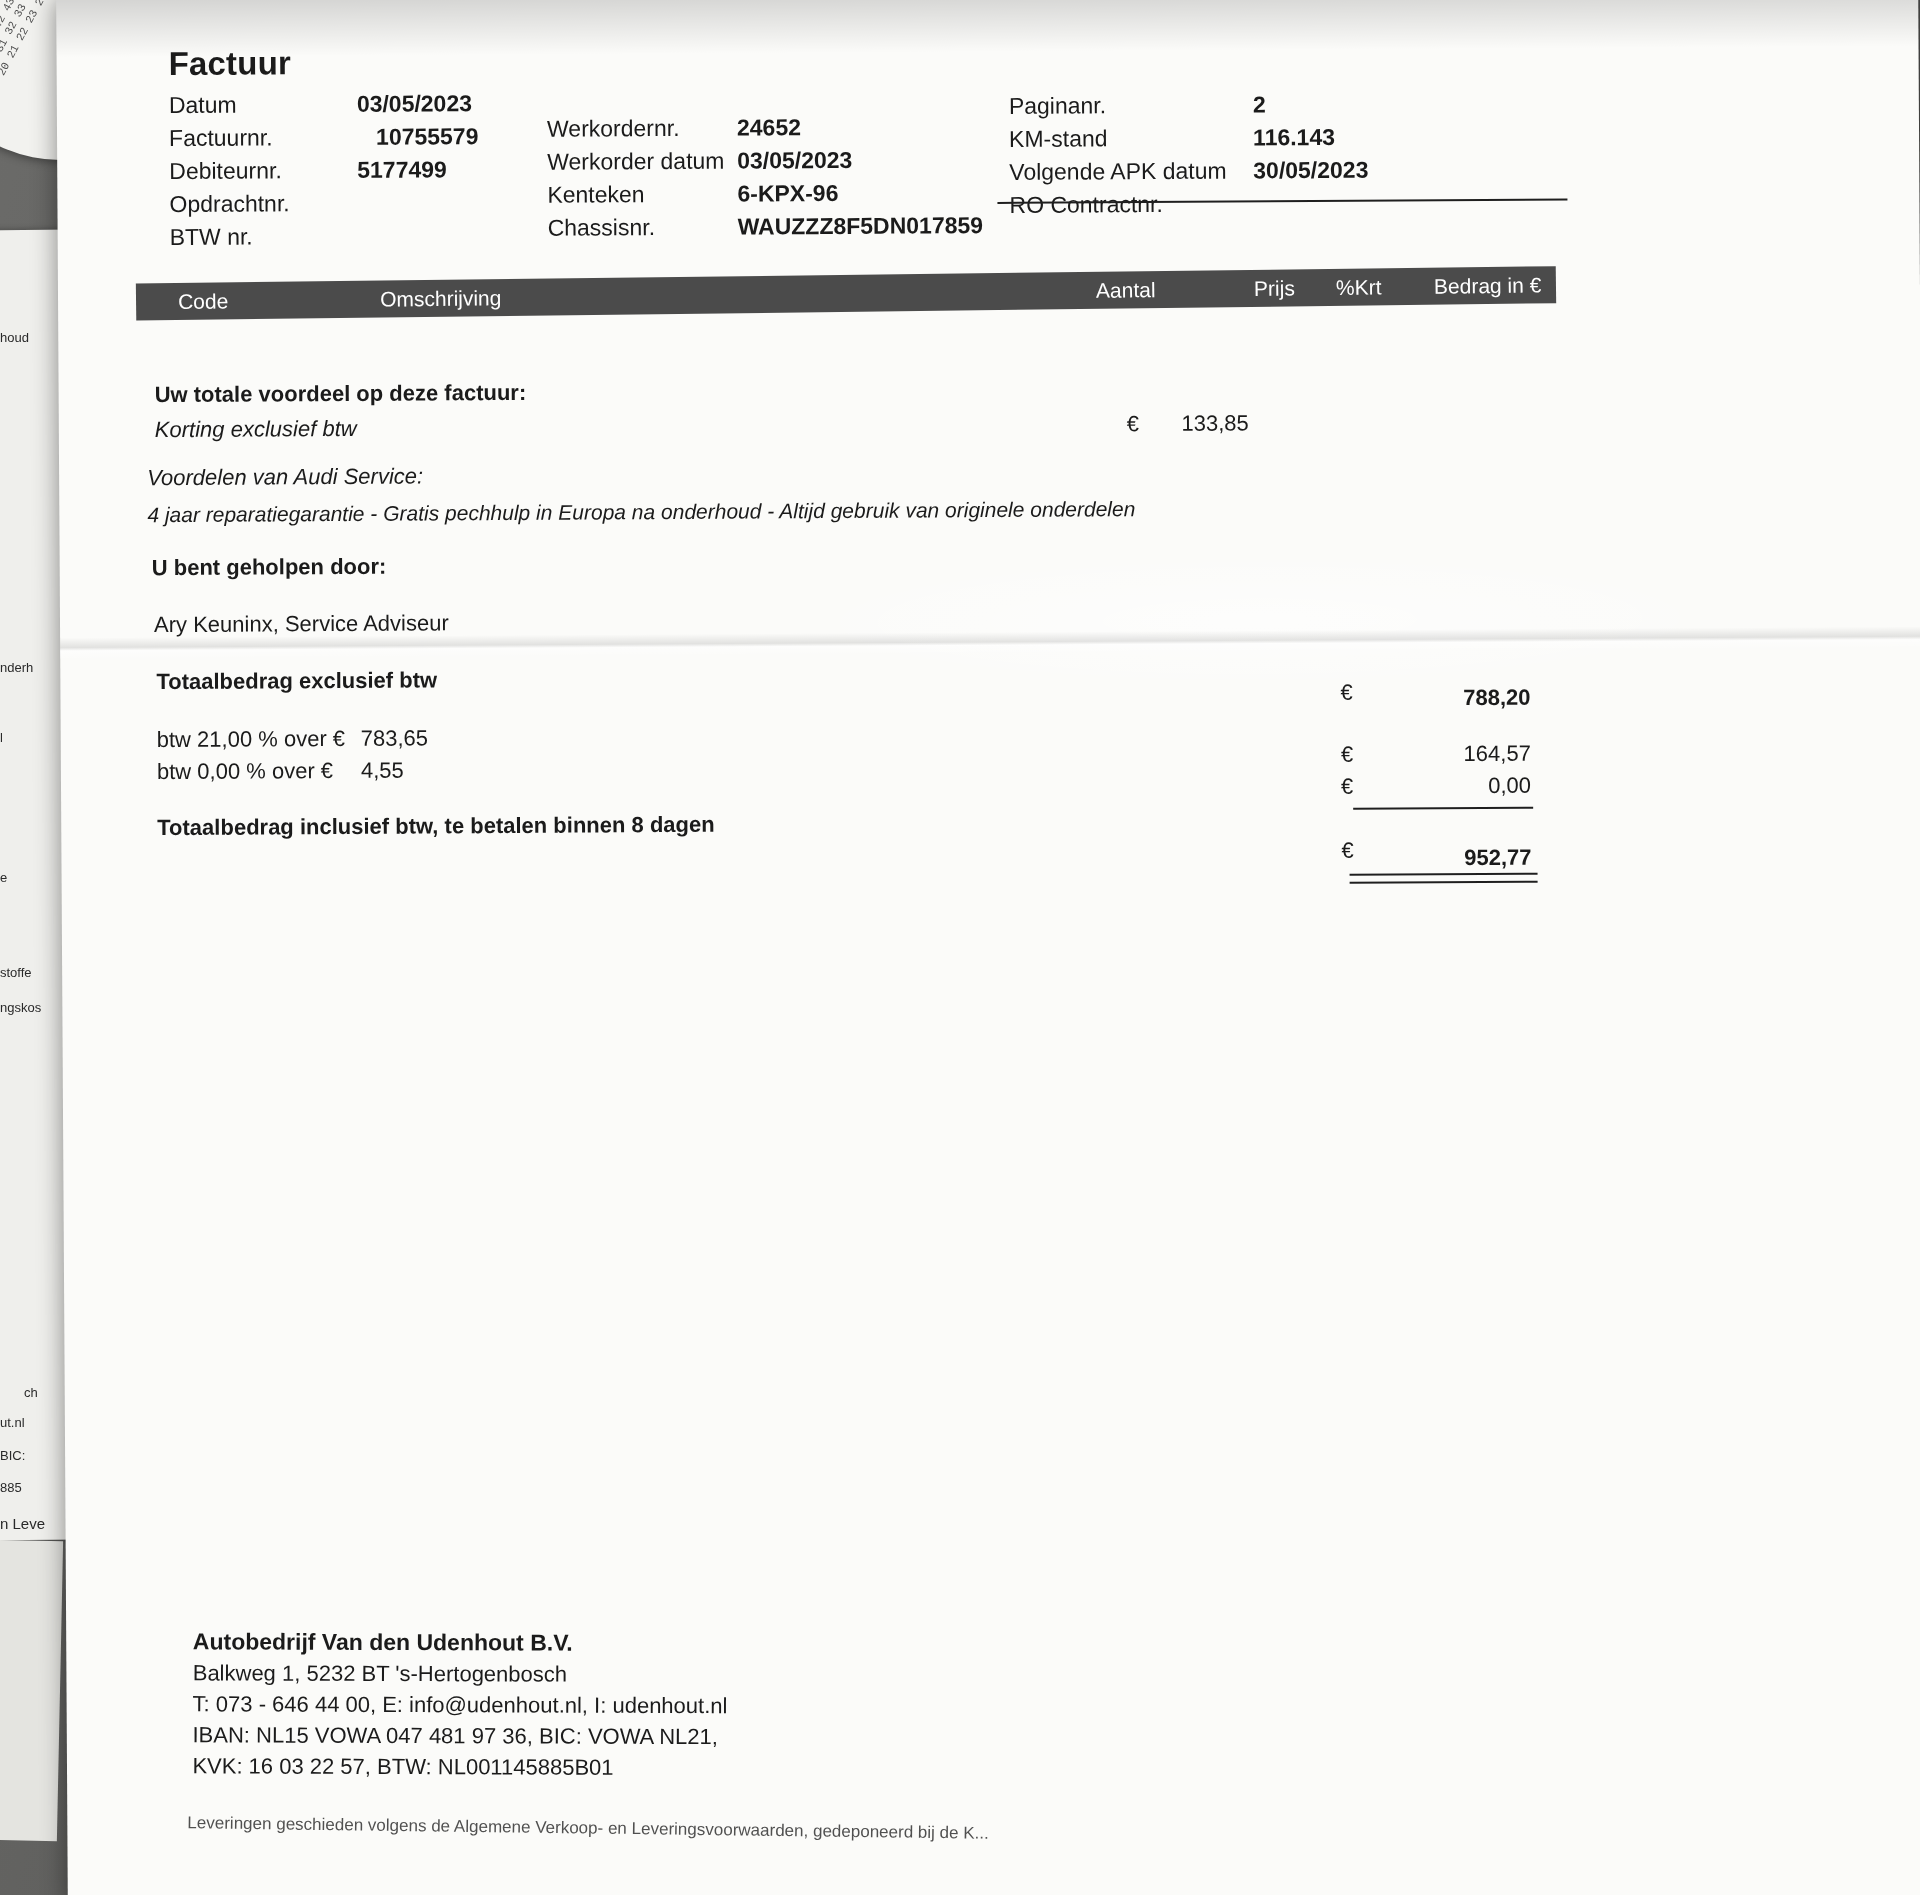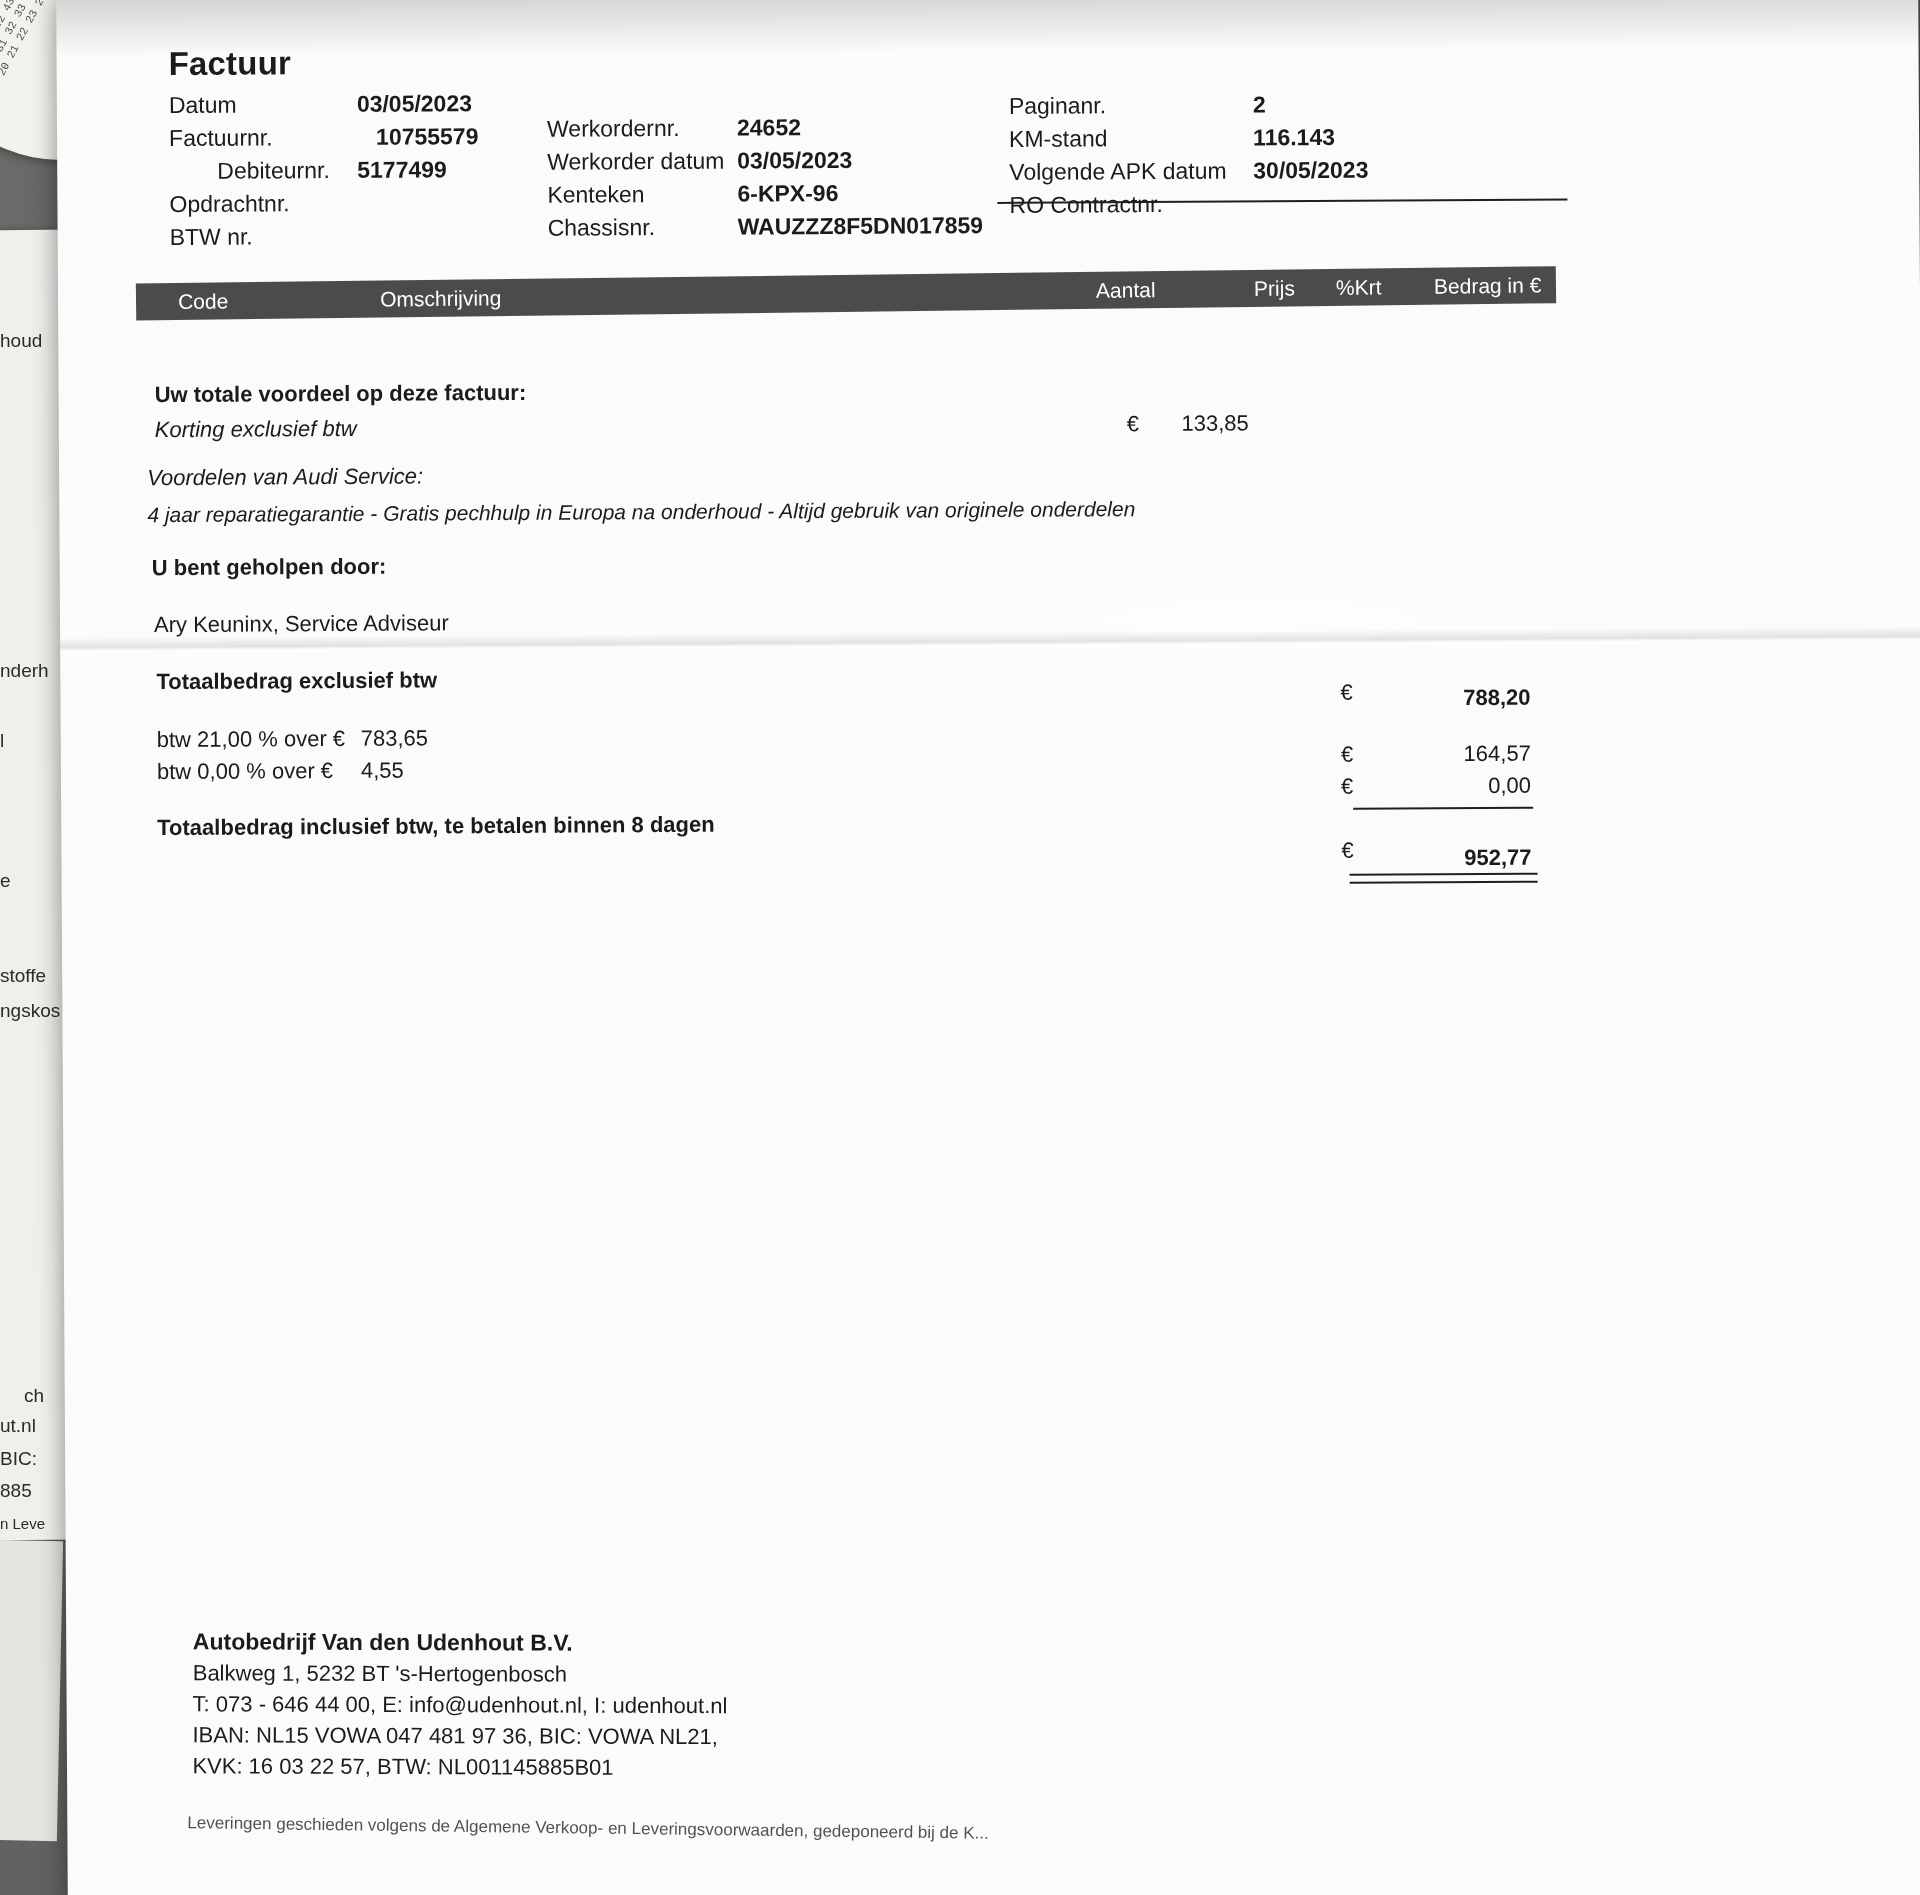--- a/index.html
+++ b/index.html
@@ -40,21 +40,21 @@
     top: 1540px;
     width: 120px;
     height: 300px;
     background: #e4e4e0;
     transform: rotate(1.2deg);
   }
   .left-text {
     position: absolute;
     left: 0;
     font-family: "Liberation Sans", sans-serif;
-    font-size: 19px;
+    font-size: 13px;
     color: #2a2a2a;
     white-space: nowrap;
   }
   .disc {
     position: absolute;
     left: -80px;
     top: -120px;
     width: 280px;
     height: 280px;
     border-radius: 50%;
@@ -252,21 +252,21 @@
   </div>
 
   <div class="sheet">
     <div class="sheet-shadow-top"></div>
     <div class="content">
 
       <div class="title">Factuur</div>
 
       <div class="hdr col1-lab">Datum</div>
       <div class="hdr col1-lab" style="top:125px;">Factuurnr.</div>
-      <div class="hdr col1-lab" style="top:158px;margin-left:48px;">Debiteurnr.</div>
+      <div class="hdr col1-lab" style="top:158px;">Debiteurnr.</div>
       <div class="hdr col1-lab" style="top:191px;">Opdrachtnr.</div>
       <div class="hdr col1-lab" style="top:224px;">BTW nr.</div>
 
       <div class="hdr col1-val">03/05/2023</div>
       <div class="hdr col1-val" style="top:125px;margin-left:19px;">10755579</div>
       <div class="hdr col1-val" style="top:158px;">5177499</div>
 
       <div class="hdr col2-lab">Werkordernr.</div>
       <div class="hdr col2-lab" style="top:151px;">Werkorder datum</div>
       <div class="hdr col2-lab" style="top:184px;">Kenteken</div>

